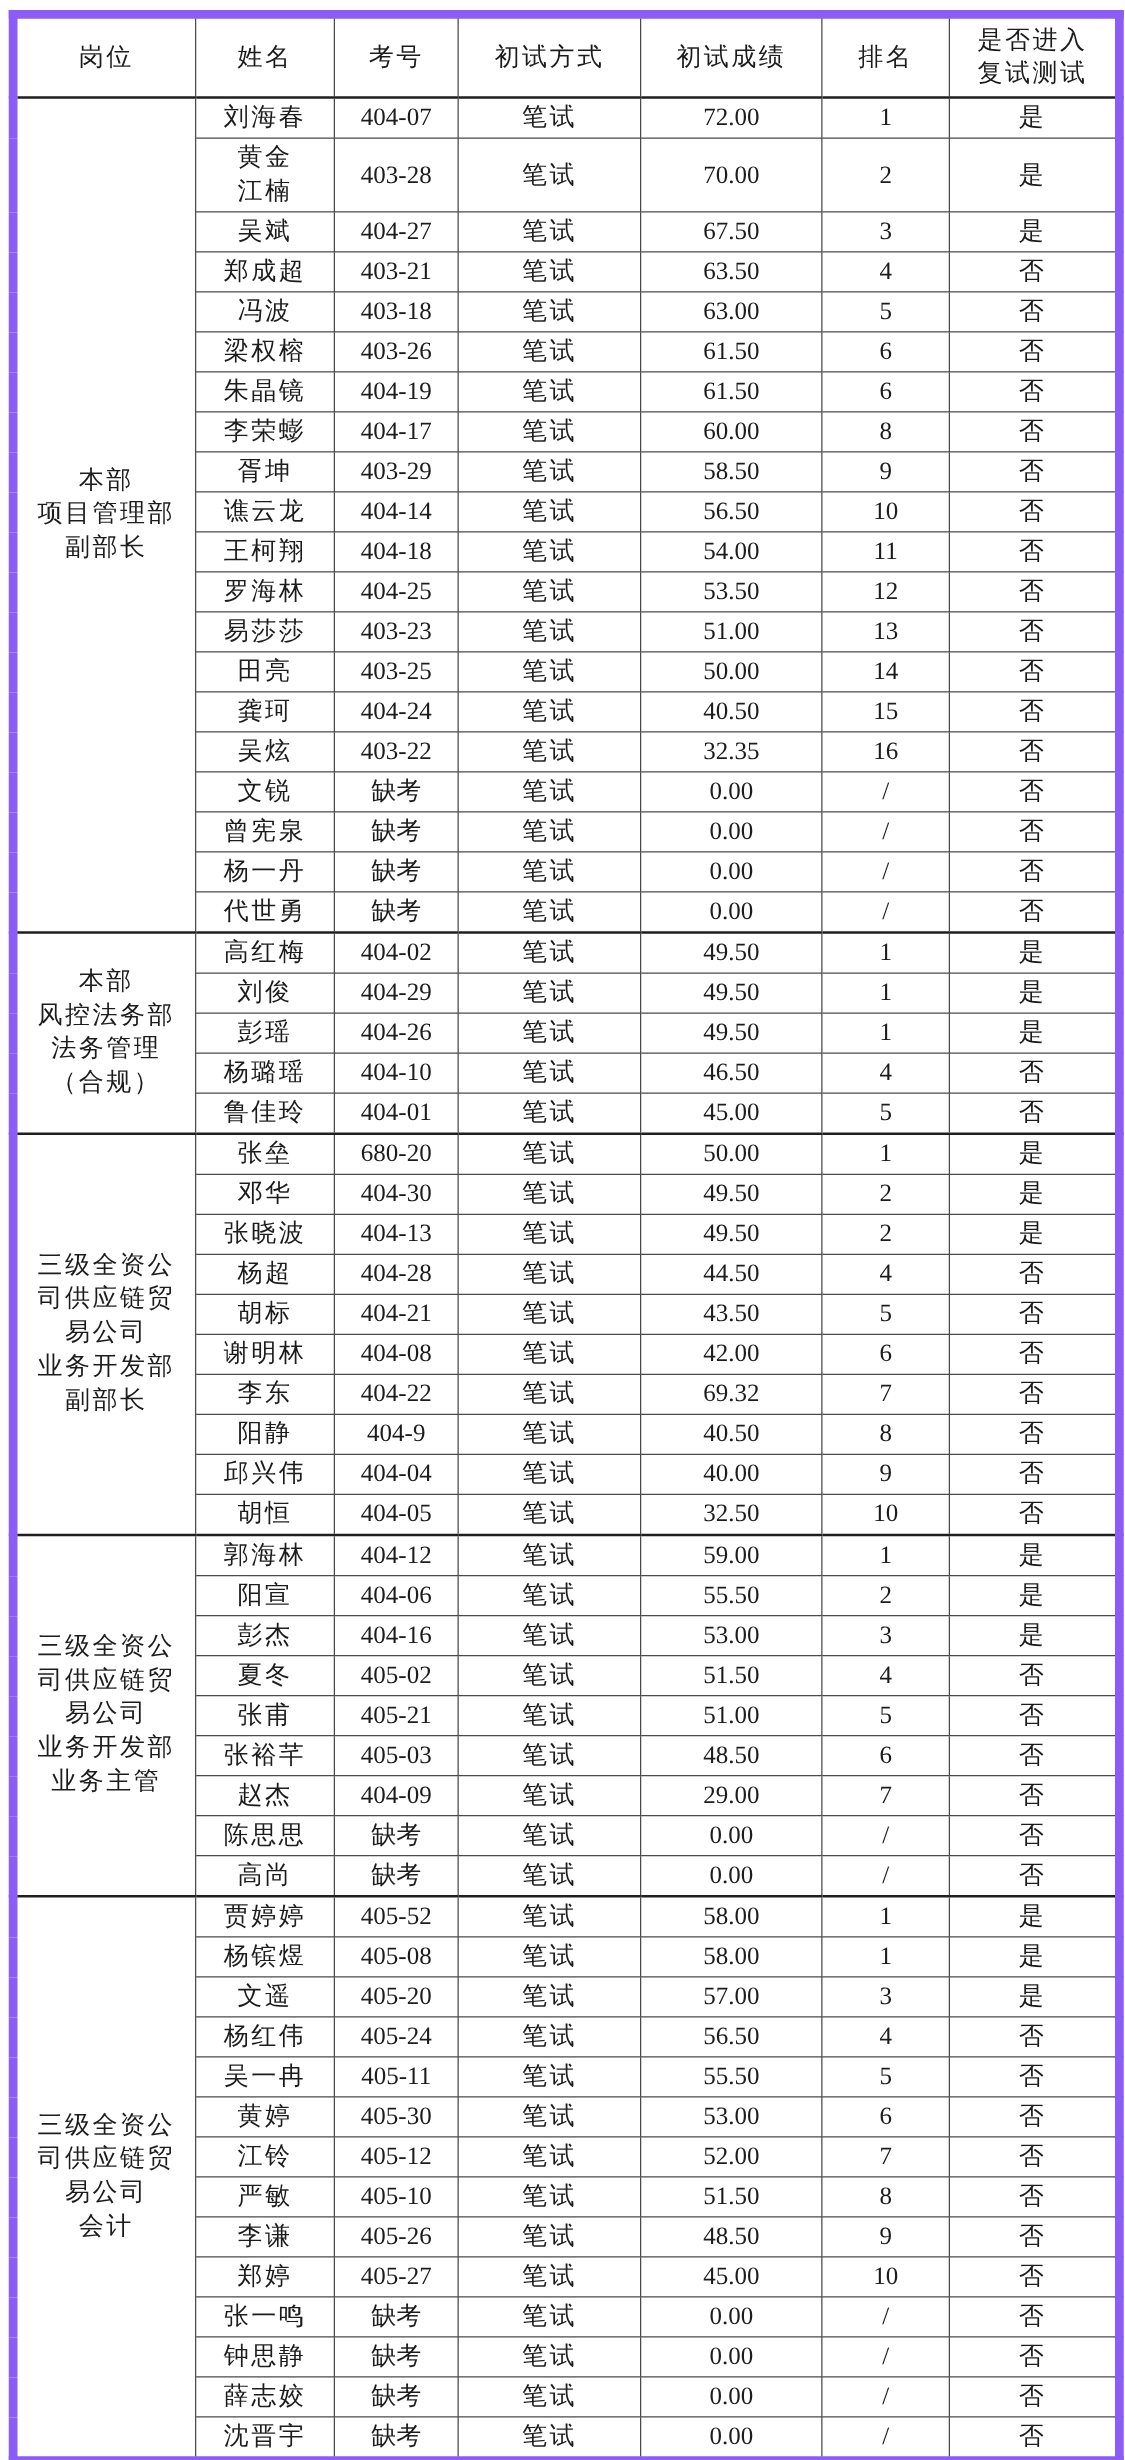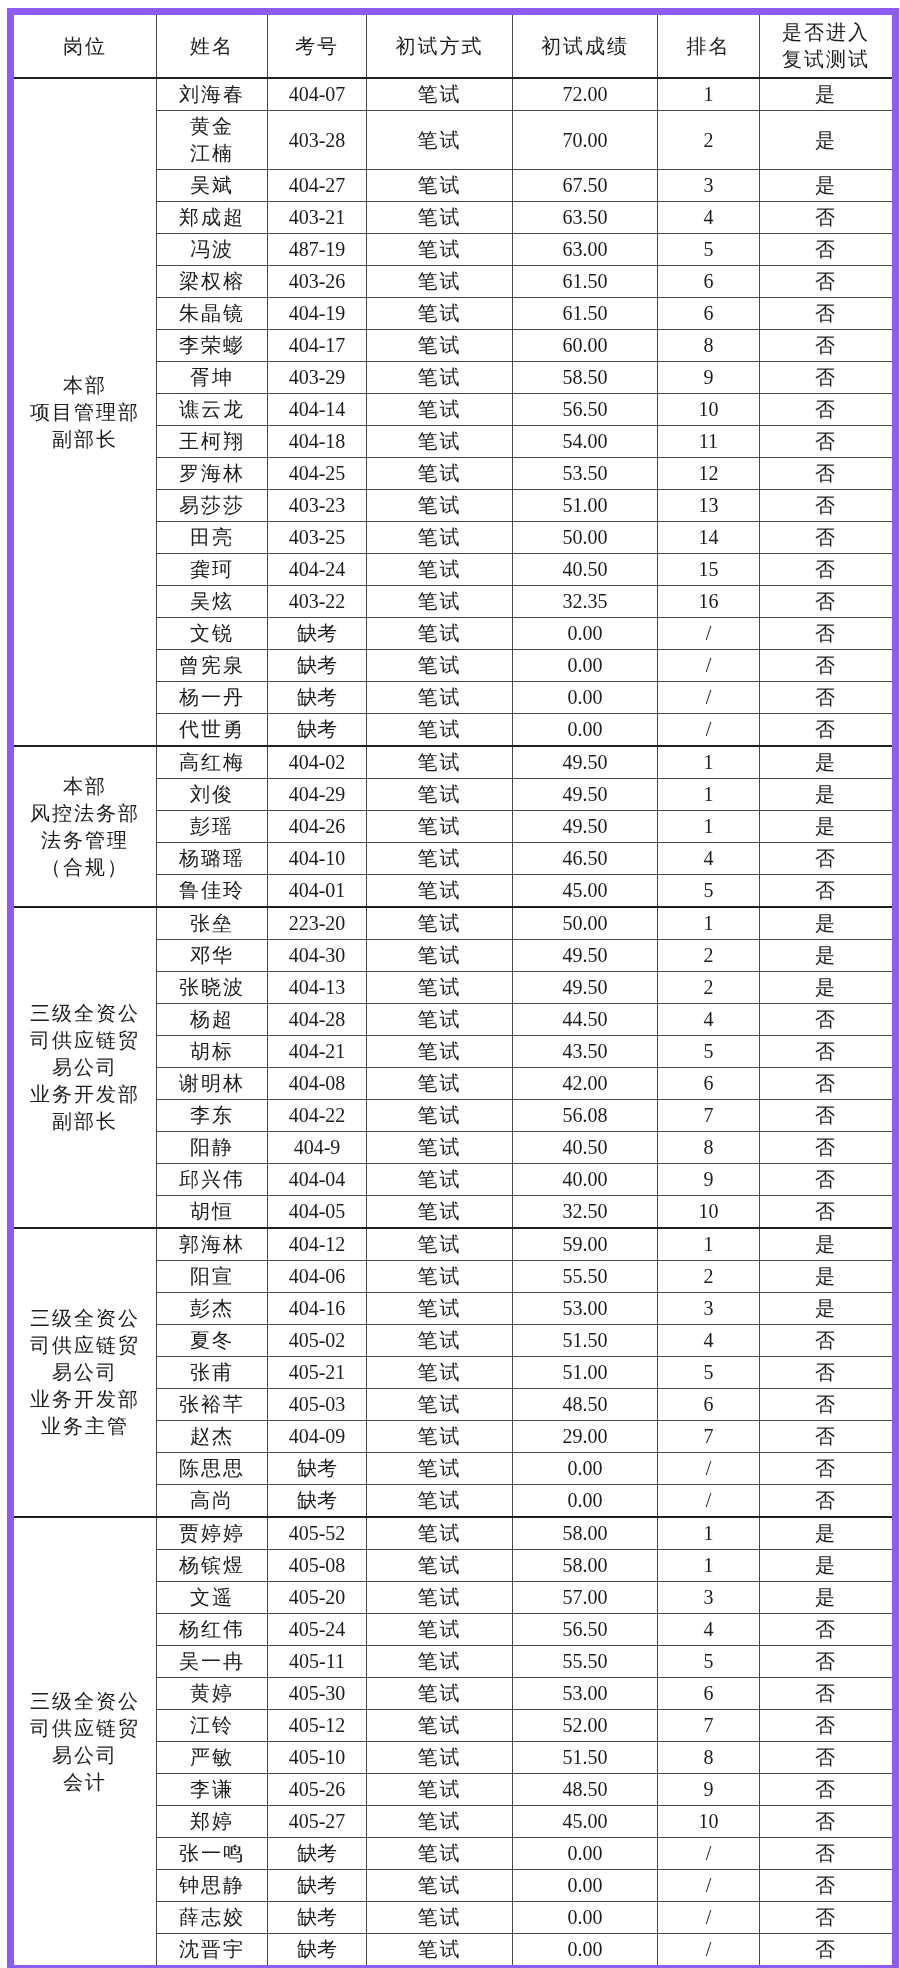--- a/index.html
+++ b/index.html
@@ -26,20 +26,21 @@
     border-bottom:2px solid #1f1f1f;
     padding:4px 2px;
     letter-spacing:2px;
   }
   tr.group-start > td { border-top:2px solid #1f1f1f; }
   td.cjk { letter-spacing:2px; }
   td.num { letter-spacing:0; }
   td.pos {
     letter-spacing:2px;
     padding:2px 4px;
+    font-family:Liberation Mono, monospace;
   }
   td.pos .inner {
     max-width:112px;
     margin:0 auto;
     white-space:pre-line;
     text-align:center;
   }
 </style>
 </head>
 <body>
@@ -99,21 +100,21 @@
         <tr>
           <td class="cjk">郑成超</td>
           <td class="num">403-21</td>
           <td class="cjk">笔试</td>
           <td class="num">63.50</td>
           <td class="num">4</td>
           <td class="cjk">否</td>
         </tr>
         <tr>
           <td class="cjk">冯波</td>
-          <td class="num">487-19</td>
+          <td class="num">403-18</td>
           <td class="cjk">笔试</td>
           <td class="num">63.00</td>
           <td class="num">5</td>
           <td class="cjk">否</td>
         </tr>
         <tr>
           <td class="cjk">梁权榕</td>
           <td class="num">403-26</td>
           <td class="cjk">笔试</td>
           <td class="num">61.50</td>
@@ -274,21 +275,21 @@
           <td class="cjk">笔试</td>
           <td class="num">45.00</td>
           <td class="num">5</td>
           <td class="cjk">否</td>
         </tr>
         <tr class="group-start">
           <td class="pos" rowspan="10"><div class="inner">三级全资公司供应链贸易公司
 业务开发部
 副部长</div></td>
           <td class="cjk">张垒</td>
-          <td class="num">223-20</td>
+          <td class="num">680-20</td>
           <td class="cjk">笔试</td>
           <td class="num">50.00</td>
           <td class="num">1</td>
           <td class="cjk">是</td>
         </tr>
         <tr>
           <td class="cjk">邓华</td>
           <td class="num">404-30</td>
           <td class="cjk">笔试</td>
           <td class="num">49.50</td>
@@ -324,21 +325,21 @@
           <td class="num">404-08</td>
           <td class="cjk">笔试</td>
           <td class="num">42.00</td>
           <td class="num">6</td>
           <td class="cjk">否</td>
         </tr>
         <tr>
           <td class="cjk">李东</td>
           <td class="num">404-22</td>
           <td class="cjk">笔试</td>
-          <td class="num">56.08</td>
+          <td class="num">69.32</td>
           <td class="num">7</td>
           <td class="cjk">否</td>
         </tr>
         <tr>
           <td class="cjk">阳静</td>
           <td class="num">404-9</td>
           <td class="cjk">笔试</td>
           <td class="num">40.50</td>
           <td class="num">8</td>
           <td class="cjk">否</td>

